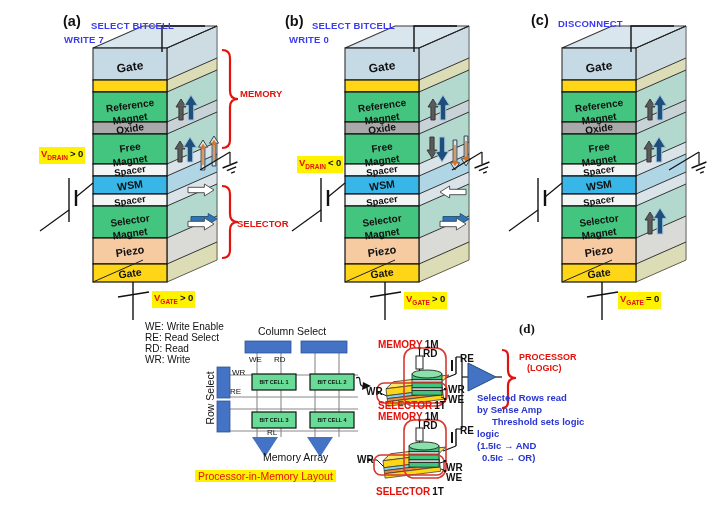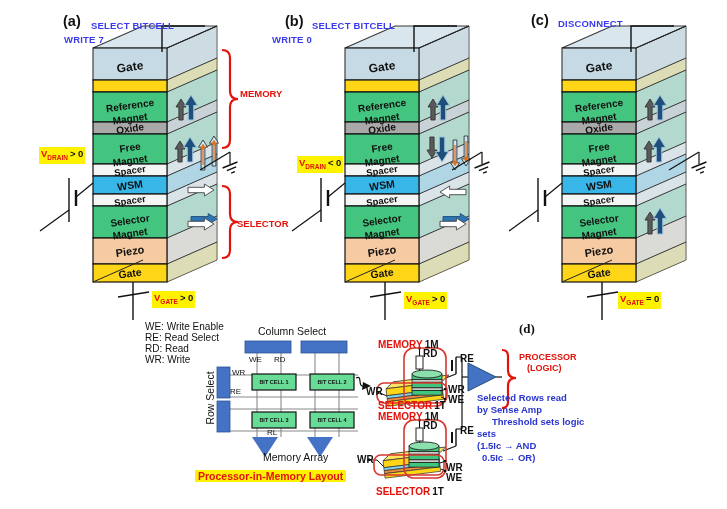--- a/index.html
+++ b/index.html
@@ -13,21 +13,21 @@
   .vlab{background:#fff200;font-weight:bold;font-size:9.5px;color:#e3120b;padding:0 2px;line-height:13px}
   .vlab sub{font-size:6.5px}
   .vlab .vo{color:#111;margin-left:2px}
   .llab{font-weight:bold;color:#111;text-align:center;width:84px;transform:rotate(-8deg)}
   .dleg{font-size:10px;color:#111}
   .dtxt{font-size:10.5px;color:#111}
   .dsm{font-size:8px;color:#111}
   .tsm{font-size:10px;font-weight:bold;color:#111}
   .bclab{font-size:5.5px;font-weight:bold;color:#111;text-align:center;width:44px}
   .redb{color:#e3120b;font-weight:bold}
-  .pim{font-weight:bold;font-size:10.5px;color:#e3120b;background:#fff200;padding:0 3px}
+  .pim{font-weight:normal;font-size:10.5px;color:#e3120b;background:#fff200;padding:0 3px}
   .proc{font-weight:bold;font-size:9px;color:#e3120b}
   .note{font-weight:bold;font-size:9.5px;color:#2a35cf}
   .dser{font-family:"Liberation Serif",serif;font-weight:bold;font-size:13px;color:#111}
   .rot90{transform:rotate(-90deg);transform-origin:center;text-align:center}
   .ctag .blk{color:#111;margin-left:2px;font-weight:bold}
 </style>
 </head>
 <body>
 
 <div id="stage">
@@ -313,21 +313,21 @@
       </g>
     </svg>
 
   <div class="abs ptag" style="left:63px;top:13px">(a)</div>
   <div class="abs ptag" style="left:285px;top:13px">(b)</div>
   <div class="abs ptag" style="left:531px;top:12px">(c)</div>
   <div class="abs ptitle" style="left:91px;top:20px">SELECT BITCELL</div>
   <div class="abs ptitle" style="left:312px;top:20px">SELECT BITCELL</div>
   <div class="abs ptitle" style="left:558px;top:18px">DISCONNECT</div>
   <div class="abs ptitle" style="left:64px;top:34px">WRITE 7</div>
-  <div class="abs ptitle" style="left:272px;top:34px">WRITE 0</div>
+  <div class="abs ptitle" style="left:289px;top:34px">WRITE 0</div>
 
   <div class="abs brlab" style="left:240px;top:88px">MEMORY</div>
   <div class="abs brlab" style="left:237px;top:218px">SELECTOR</div>
 
   <div class="abs vlab" style="left:39px;top:147px"><span>V</span><sub>DRAIN</sub><span class="vo">&gt; 0</span></div>
   <div class="abs vlab" style="left:297px;top:156px"><span>V</span><sub>DRAIN</sub><span class="vo">&lt; 0</span></div>
   <div class="abs vlab" style="left:152px;top:291px"><span>V</span><sub>GATE</sub><span class="vo">&gt; 0</span></div>
   <div class="abs vlab" style="left:404px;top:292px"><span>V</span><sub>GATE</sub><span class="vo">&gt; 0</span></div>
   <div class="abs vlab" style="left:618px;top:292px"><span>V</span><sub>GATE</sub><span class="vo">= 0</span></div>
 
@@ -343,21 +343,21 @@
   <div class="abs dsm" style="left:232px;top:368px">WR</div>
   <div class="abs dsm" style="left:230px;top:387px">RE</div>
   <div class="abs dsm" style="left:267px;top:428px">RL</div>
   <div class="abs dtxt" style="left:263px;top:451px">Memory Array</div>
   <div class="abs pim" style="left:195px;top:470px">Processor-in-Memory Layout</div>
   <div class="abs proc" style="left:519px;top:352px">PROCESSOR</div>
   <div class="abs proc" style="left:527px;top:363px">(LOGIC)</div>
   <div class="abs note" style="left:477px;top:392px">Selected Rows read</div>
   <div class="abs note" style="left:477px;top:404px">by Sense Amp</div>
   <div class="abs note" style="left:492px;top:416px">Threshold sets logic</div>
-  <div class="abs note" style="left:477px;top:428px">sets</div>
+  <div class="abs note" style="left:477px;top:428px">logic</div>
   <div class="abs note" style="left:477px;top:440px">(1.5Ic → AND</div>
   <div class="abs note" style="left:482px;top:452px">0.5Ic → OR)</div>
 
   <div class="abs tsm ctag" style="left:378px;top:339px"><span class="redb">MEMORY</span><span class="blk">1M</span></div>
   <div class="abs tsm ctag" style="left:378px;top:400px"><span class="redb">SELECTOR</span><span class="blk">1T</span></div>
   <div class="abs tsm ctag" style="left:378px;top:411px"><span class="redb">MEMORY</span><span class="blk">1M</span></div>
   <div class="abs tsm ctag" style="left:376px;top:486px"><span class="redb">SELECTOR</span><span class="blk">1T</span></div>
 
   <div class="abs tsm" style="left:423px;top:348px">RD</div>
   <div class="abs tsm" style="left:460px;top:353px">RE</div>

